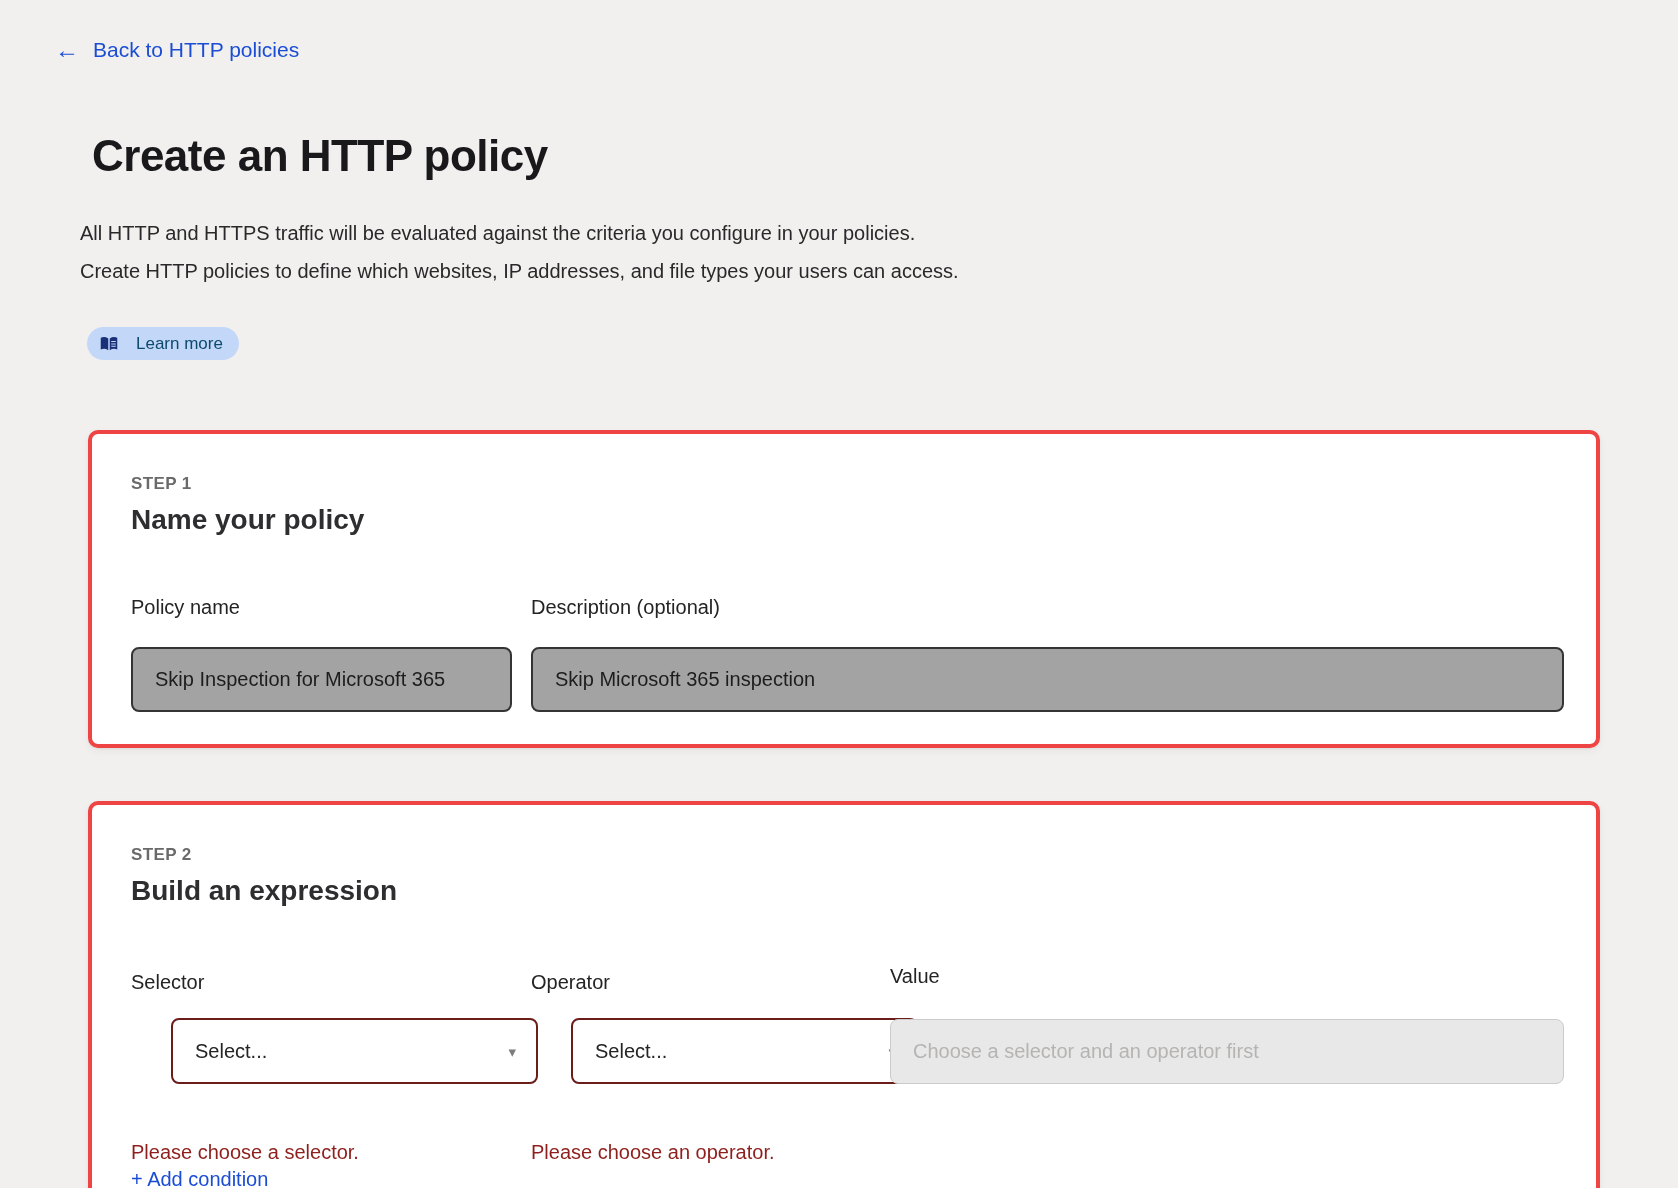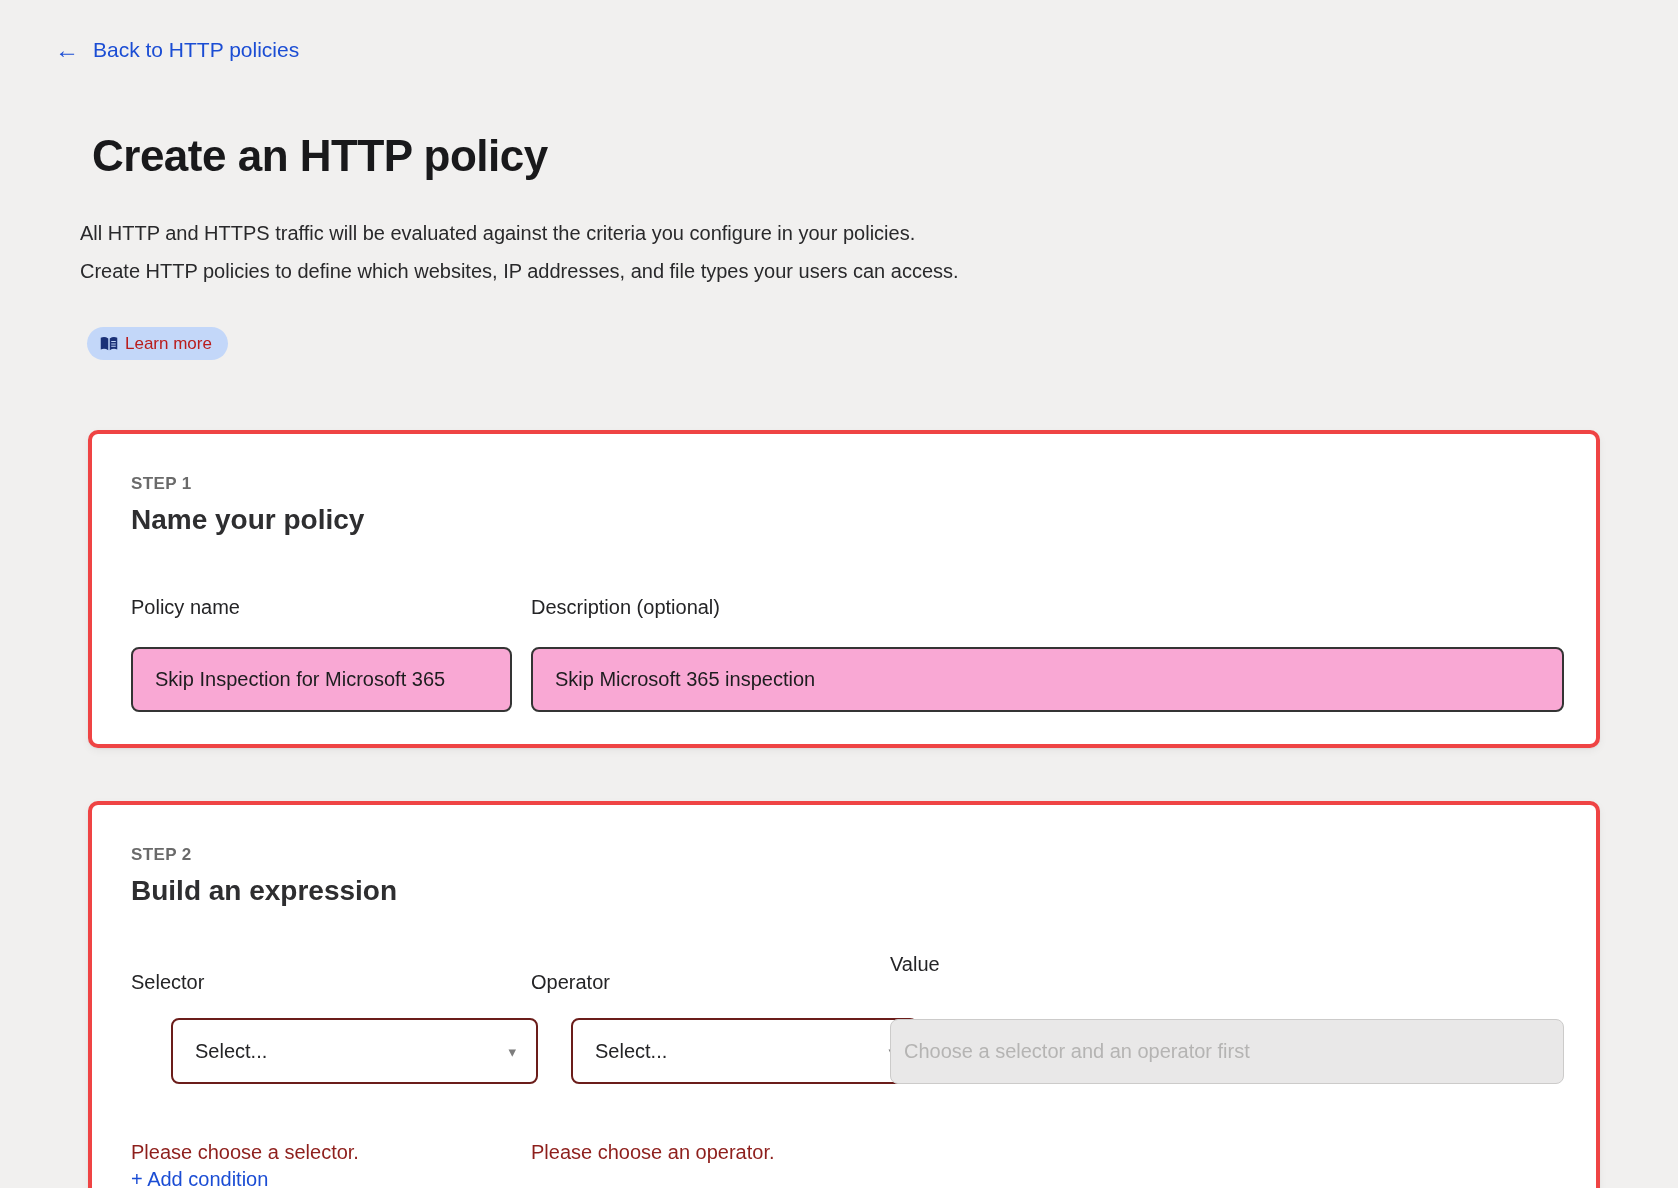--- a/index.html
+++ b/index.html
@@ -26,23 +26,23 @@
   }
 
   .page-desc {
     position:absolute; left:80px; top:214px;
     font-size:20px; line-height:38px; color:#29292b;
   }
 
   .learn-more {
     position:absolute; left:87px; top:327px;
     height:33px; padding:0 16px 0 13px;
-    display:inline-flex; align-items:center; gap:7px;
+    display:inline-flex; align-items:center; gap:18px;
     background:#c3d7f9; border:none; border-radius:17px;
-    color:#b91c1c; font-size:17px; font-weight:500;
+    color:#0c4a6e; font-size:17px; font-weight:500;
     font-family:inherit; cursor:pointer;
   }
   .learn-more svg { width:18px; height:16px; display:block; }
 
   .card {
     position:absolute; left:88px; width:1512px;
     background:#ffffff;
     border:4px solid #ef4444; border-radius:10px;
     box-shadow:0 1px 2px rgba(0,0,0,.05), 0 3px 8px rgba(0,0,0,.05);
   }
@@ -55,50 +55,50 @@
   }
   .card-heading {
     position:absolute; left:39px; top:70px;
     font-size:28px; font-weight:700; color:#2e2e30;
   }
 
   .field-label { position:absolute; font-size:20px; color:#242426; }
   .text-input {
     position:absolute; height:65px;
     border:2px solid #343434; border-radius:8px;
-    background:#f9a8d4; color:#1d1d1f;
+    background:#a3a3a3; color:#1d1d1f;
     font-size:20px; font-family:inherit; padding:0 22px;
     outline:none;
   }
 
   
   .c1-label-1 { left:39px;  top:162px; }
   .c1-label-2 { left:439px; top:162px; }
   .c1-input-1 { left:39px;  top:213px; width:381px; }
   .c1-input-2 { left:439px; top:213px; width:1033px; }
 
   
   .c2-label-1 { left:39px;  top:166px; }
   .c2-label-2 { left:439px; top:166px; }
-  .c2-label-3 { left:798px; top:148px; }
+  .c2-label-3 { left:798px; top:160px; }
 
   .select-box {
     position:absolute; top:213px; height:66px;
     border:2px solid #6b1d1a; border-radius:8px; background:#fff;
     display:flex; align-items:center; justify-content:space-between;
     padding:0 20px 0 22px; font-size:20px; color:#242426; cursor:pointer;margin-left:40px;
   }
   .sel-1 { left:39px;  width:367px; }
   .sel-2 { left:439px; width:347px; }
   .select-box .caret { color:#7d7d7d; font-size:15px; line-height:1; }
 
   .value-input {
     position:absolute; left:798px; top:214px; width:674px; height:65px;
     background:#e9e8e8; border:1px solid #cccbca; border-radius:8px;
-    font-size:20px; font-family:inherit; padding:0 13px; color:#7a7a7a;
+    font-size:20px; font-family:inherit; padding:0 22px; color:#7a7a7a;
   }
   .value-input::placeholder { color:#b5b4b3; opacity:1; }
 
   .error-text {
     position:absolute; top:324px;
     font-size:20px; color:#8e1f1c;margin-top:12px;
   }
   .err-1 { left:39px; }
   .err-2 { left:439px; }
 

